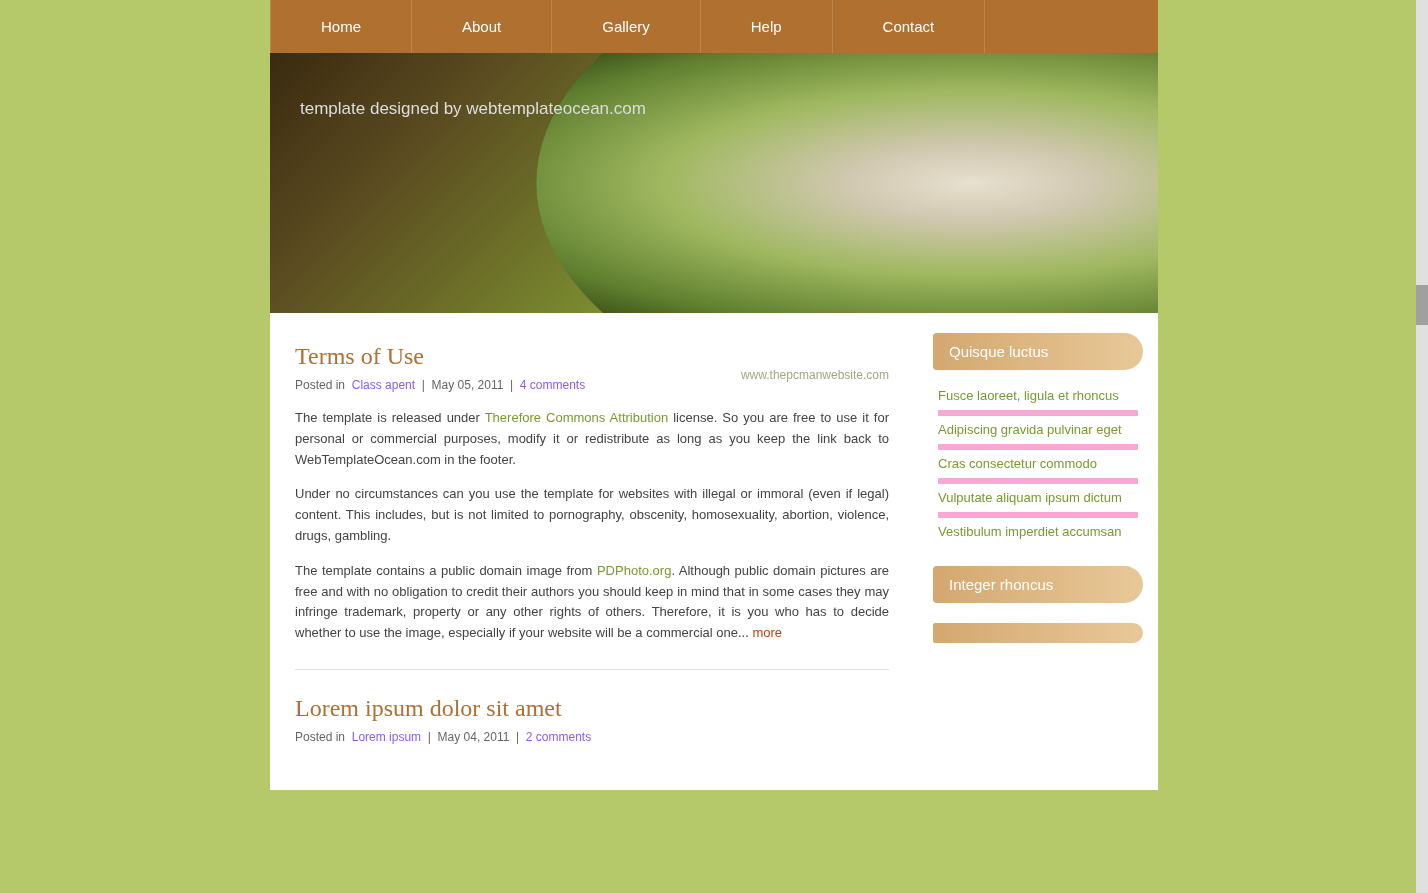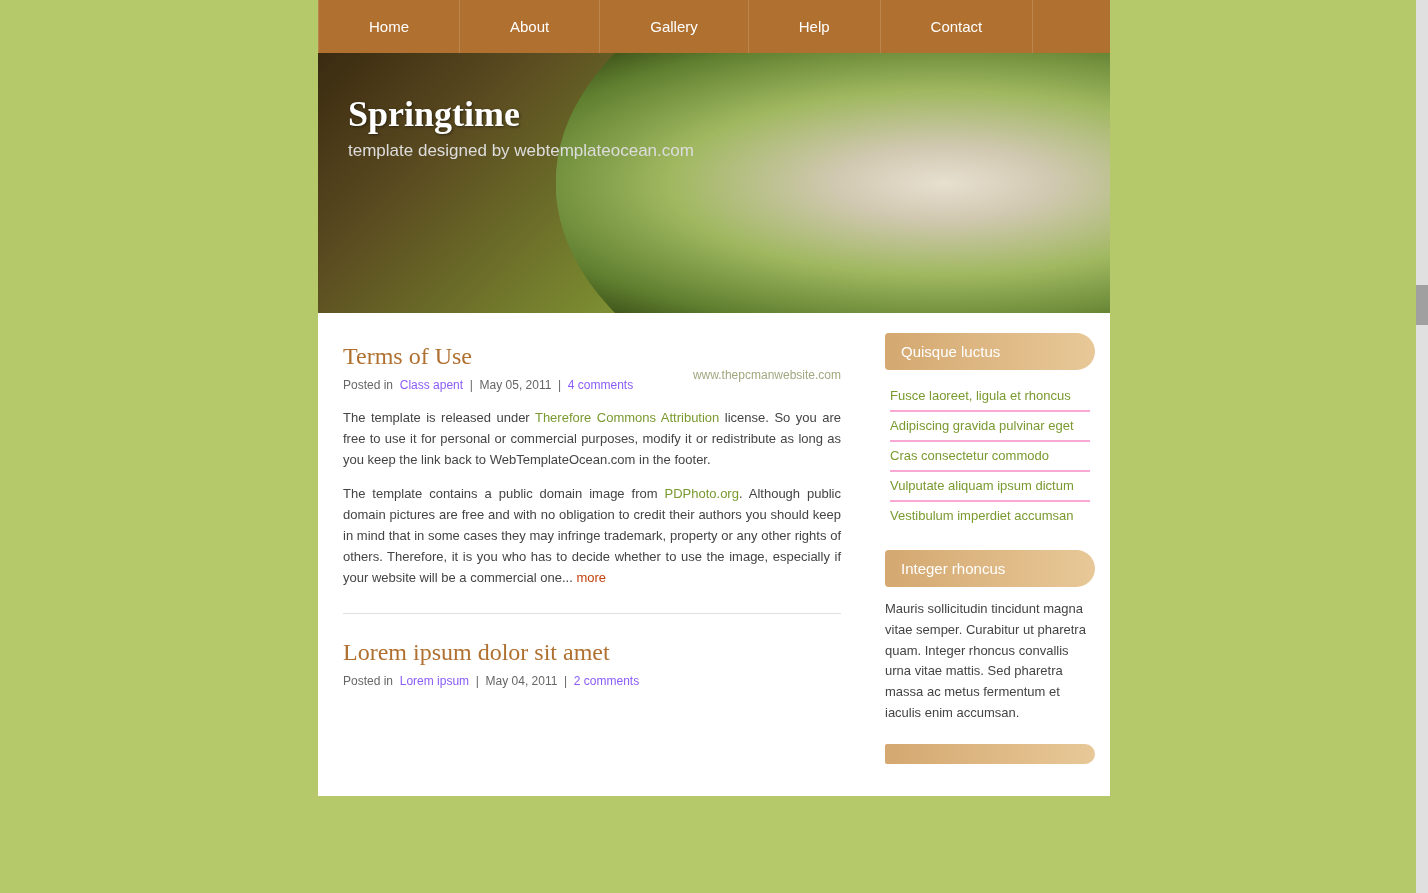--- a/index.html
+++ b/index.html
@@ -3,21 +3,21 @@
   <meta charset="utf-8">
   <style>
     * { margin: 0; padding: 0; box-sizing: border-box; }
     body {
       background-color: #b5c96a;
       font-family: Georgia, 'Times New Roman', serif;
       font-size: 14px;
       color: #333;
     }
     .page-wrapper {
-      width: 792px;
+      width: 888px;
       margin: 0 auto;
       background: transparent;
     }
     
     nav {
       background-color: #b07030;
       display: flex;
       align-items: stretch;
     }
     nav a {
@@ -142,21 +142,21 @@
       font-size: 15px;
       font-family: Arial, sans-serif;
       margin-bottom: 12px;
       display: block;
     }
     .widget-links {
       list-style: none;
       padding: 0 5px;
     }
     .widget-links li {
-      border-bottom: 2px solid #f9a8d4;
+      border-bottom: 6px solid #f9a8d4;
       padding: 6px 0;
     }
     .widget-links li:last-child { border-bottom: none; }
     .widget-links a {
       color: #7a9a30;
       text-decoration: none;
       font-size: 13px;
       font-family: Arial, sans-serif;
     }
     .widget-text {
@@ -201,21 +201,20 @@
     <a href="#">Home</a>
     <a href="#">About</a>
     <a href="#">Gallery</a>
     <a href="#">Help</a>
     <a href="#">Contact</a>
   </nav>
 
   <div class="hero">
     <div class="hero-flowers"></div>
     <div class="hero-content">
-      <div class="hero-title">Springtime</div>
       <div class="hero-subtitle">template designed by webtemplateocean.com</div>
     </div>
   </div>
 
   <div class="main-container">
 
     <div class="content-area">
 
       <article>
         <h2 class="post-title">Terms of Use</h2>
@@ -224,20 +223,23 @@
           <a href="#">Class apent</a>
           &nbsp;|&nbsp;
           <span>May 05, 2011</span>
           &nbsp;|&nbsp;
           <a href="#">4 comments</a>
           <span class="watermark">www.thepcmanwebsite.com</span>
         </p>
         <div class="post-body">
           <p>
             The template is released under <a href="#">Therefore Commons Attribution</a> license. So you are free to use it for personal or commercial purposes, modify it or redistribute as long as you keep the link back to WebTemplateOcean.com in the footer.
+          </p>
+          <p>
+            Under no circumstances can you use the template for websites with illegal or immoral (even if legal) content. This includes, but is not limited to pornography, obscenity, homosexuality, abortion, violence, drugs, gambling.
           </p>
           <p>
             The template contains a public domain image from <a href="#">PDPhoto.org</a>. Although public domain pictures are free and with no obligation to credit their authors you should keep in mind that in some cases they may infringe trademark, property or any other rights of others. Therefore, it is you who has to decide whether to use the image, especially if your website will be a commercial one... <a class="more-link" href="#">more</a>
           </p>
         </div>
       </article>
 
       <hr class="post-divider">
 
       <article>
@@ -262,21 +264,20 @@
           <li><a href="#">Fusce laoreet, ligula et rhoncus</a></li>
           <li><a href="#">Adipiscing gravida pulvinar eget</a></li>
           <li><a href="#">Cras consectetur commodo</a></li>
           <li><a href="#">Vulputate aliquam ipsum dictum</a></li>
           <li><a href="#">Vestibulum imperdiet accumsan</a></li>
         </ul>
       </div>
 
       <div class="widget">
         <span class="widget-title">Integer rhoncus</span>
-        <p class="widget-text">Mauris sollicitudin tincidunt magna vitae semper. Curabitur ut pharetra quam. Integer rhoncus convallis urna vitae mattis. Sed pharetra massa ac metus fermentum et iaculis enim accumsan.</p>
       </div>
 
       <div class="widget-bottom-partial"></div>
 
     </aside>
   </div>
 </div>
 
 <div class="scrollbar">
   <div class="scrollbar-thumb"></div>

